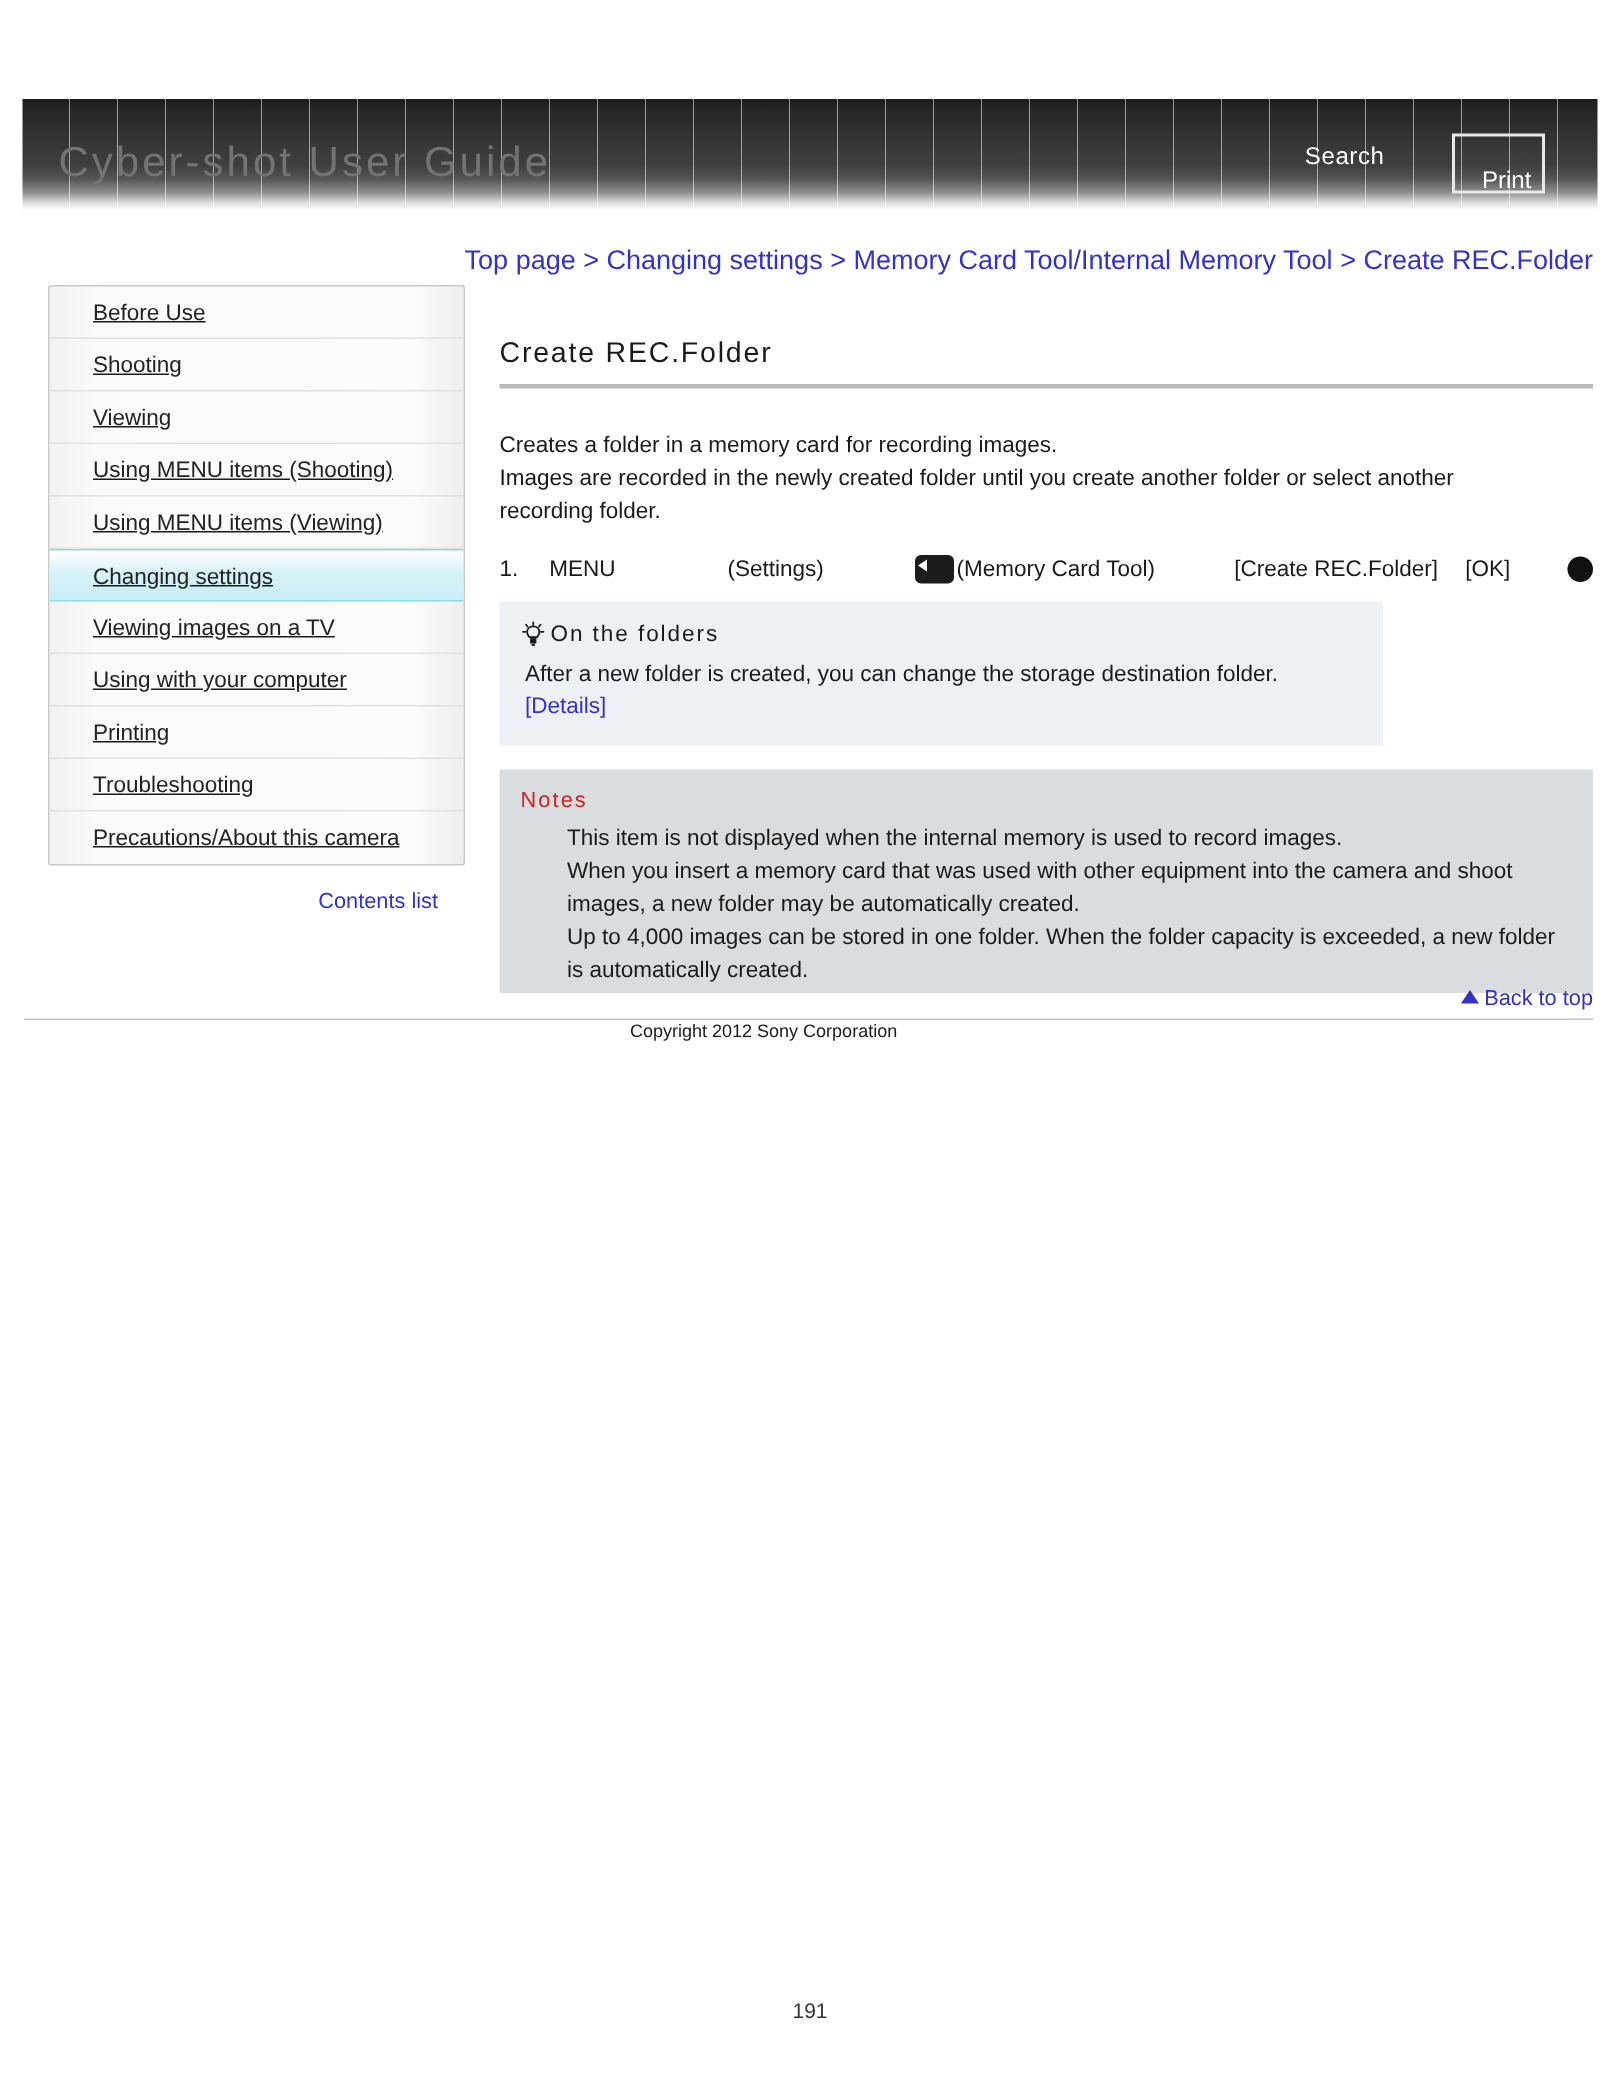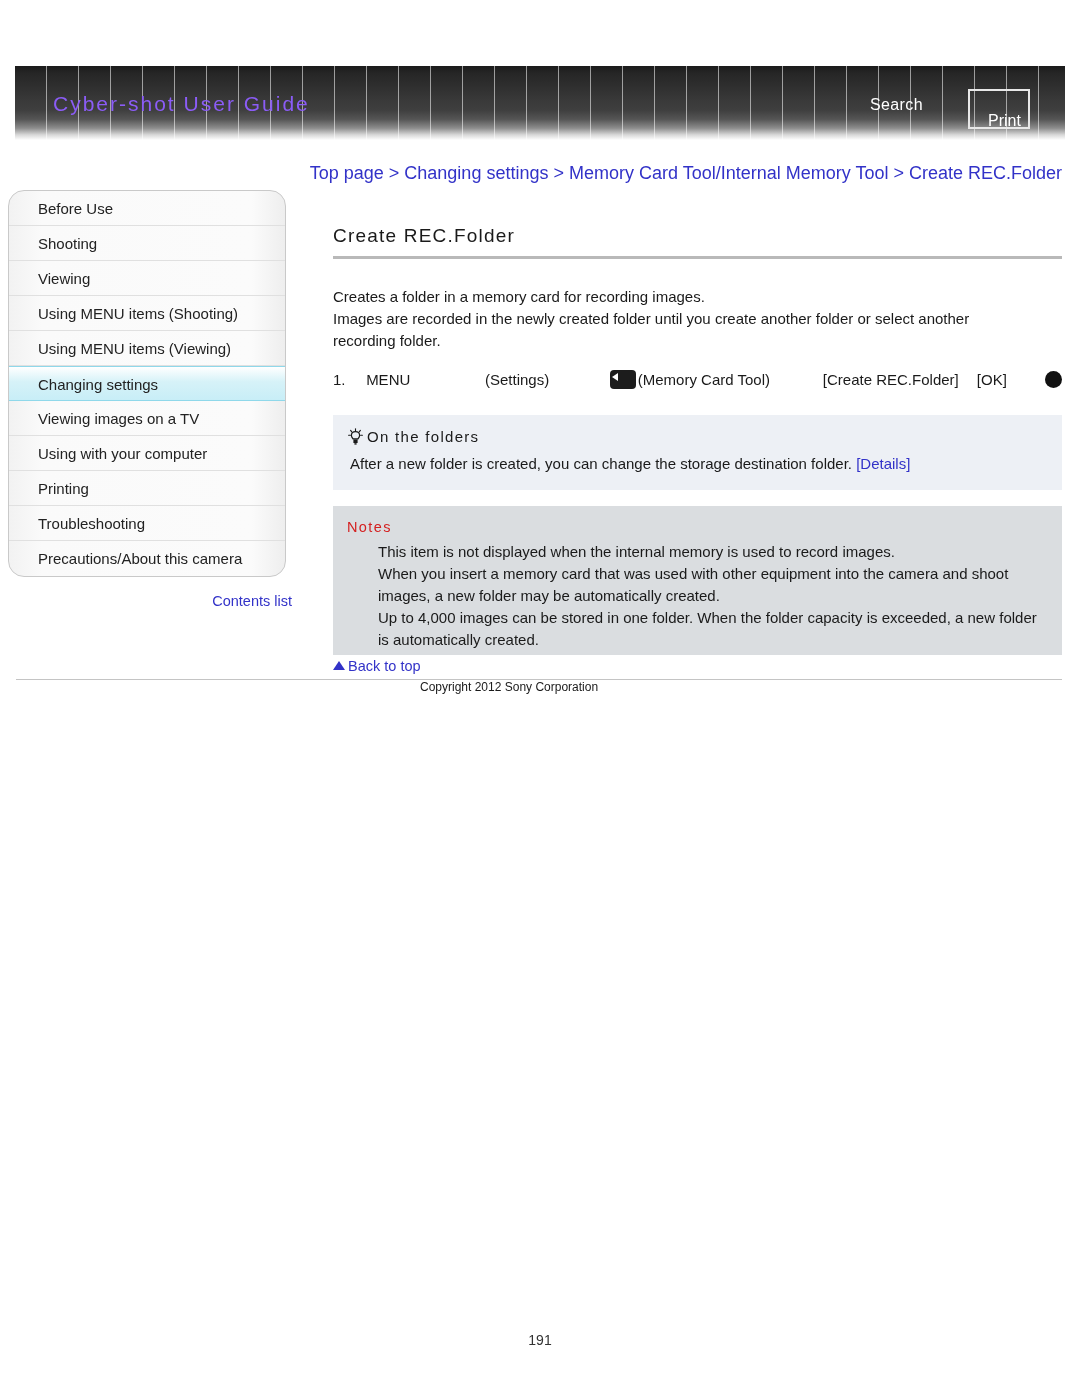--- a/index.html
+++ b/index.html
@@ -44,25 +44,25 @@
     inset: 0;
     background-image: repeating-linear-gradient(
       to right,
       rgba(255,255,255,0) 0px,
       rgba(255,255,255,0) 31px,
       rgba(255,255,255,0.55) 31px,
       rgba(255,255,255,0.55) 32px);
   }
   #header-title {
     position: absolute;
-    left: 38px;
+    left: 24px;
     top: 26px;
-    font-size: 21px;
+    font-size: 28px;
     letter-spacing: 2.0px;
-    color: #8b5cf6;
+    color: #737373;
     font-weight: normal;
     white-space: nowrap;
   }
   #search-link {
     position: absolute;
     right: 142px;
     top: 30px;
     font-size: 16px;
     color: #ffffff;
     letter-spacing: 0.4px;
@@ -95,27 +95,28 @@
     font-size: 18px;
     color: #3232c8;
     white-space: nowrap;
   }
   #breadcrumb .crumb { cursor: pointer; }
   #breadcrumb .sep { color: #3232c8; }
 
   
   #sidebar {
     position: absolute;
-    left: 8px;
+    left: 32px;
     top: 190px;
     width: 276px;
     border: 1px solid #c9c9c9;
-    border-radius: 16px;
+    border-radius: 2px;
     background: linear-gradient(to right, #f2f2f2 0%, #fafafa 12%, #fbfbfb 88%, #eeeeee 100%);
     overflow: hidden;
+    text-decoration: underline;
   }
   .sidebar-item {
     height: 35px;
     line-height: 35px;
     padding-left: 29px;
     font-size: 15px;
     color: #222222;
     border-bottom: 1px solid #e0e0e0;
     box-sizing: border-box;
     cursor: pointer;
@@ -202,24 +203,24 @@
   .black-dot {
     width: 17px;
     height: 17px;
     border-radius: 50%;
     background: #111111;
     flex: none;
   }
 
   
   #tip-box {
-    margin-top: 26px;
+    margin-top: 12px;
     background: #edf0f5;
     padding: 13px 18px 16px 14px;
-    width: 729px;
+    width: 589px;
     box-sizing: border-box;
   }
   #tip-heading {
     display: flex;
     align-items: center;
     font-size: 15px;
     letter-spacing: 1.3px;
     color: #1a1a1a;
     margin-bottom: 8px;
   }
@@ -256,21 +257,21 @@
     padding-left: 31px;
     color: #1a1a1a;
   }
 
   
   #back-to-top {
     position: absolute;
     left: 333px;
     top: 658px;
     width: 729px;
-    text-align: left;
+    text-align: right;
     font-size: 14.5px;
     color: #3232c8;
     cursor: pointer;
   }
   .up-triangle {
     display: inline-block;
     width: 0; height: 0;
     border-left: 6px solid transparent;
     border-right: 6px solid transparent;
     border-bottom: 9px solid #3232c8;

